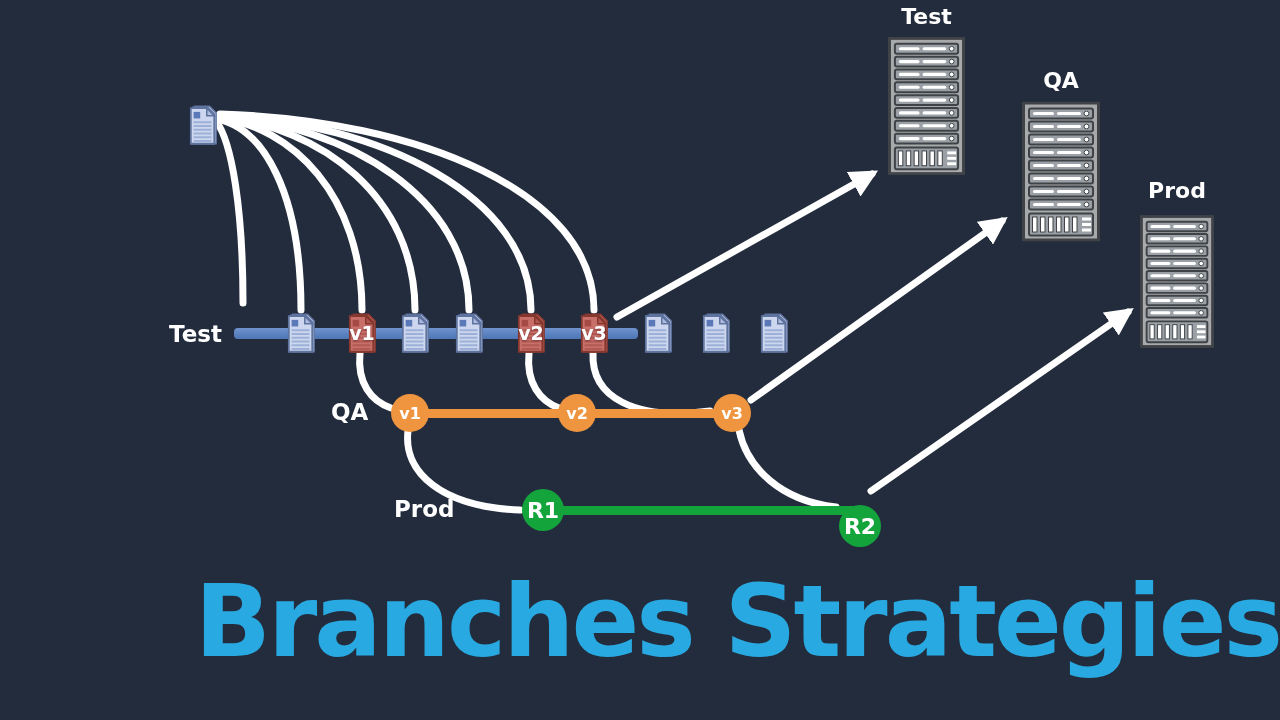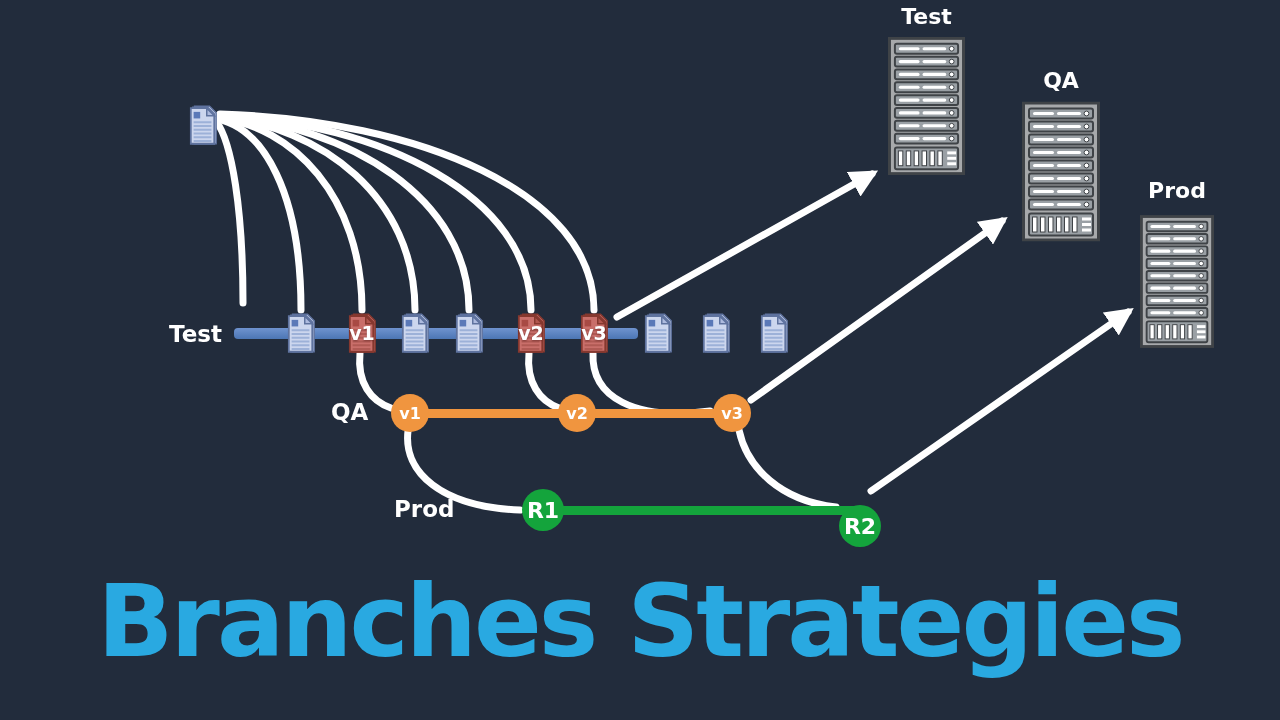--- a/index.html
+++ b/index.html
@@ -28,21 +28,21 @@
         color:#fff;font-weight:bold;z-index:5;}
   .node.qa{width:38px;height:38px;background:#f0953f;font-size:16px;}
   .node.prod{width:42px;height:42px;background:#14a43c;font-size:22px;}
   
   .server{position:absolute;z-index:4;}
   .server-label{position:absolute;color:#fff;font-weight:bold;font-size:22px;text-align:center;z-index:5;}
   
   #monitor{position:absolute;left:74px;top:78px;width:134px;height:118px;z-index:4;}
   #monitor-doc{left:188px;top:104px;z-index:6;}
   
-  #page-title{position:absolute;left:0;right:0;top:563px;text-align:center;white-space:nowrap;
+  #page-title{position:absolute;left:0;right:0;top:563px;text-align:right;white-space:nowrap;
               font-weight:bold;font-size:100px;letter-spacing:-3px;color:#29a9e1;z-index:6;}
   #monitor text{font-family:"DejaVu Sans",sans-serif;}
 </style>
 </head>
 <body>
 
 <div id="canvas">
 
   <svg width="0" height="0" style="position:absolute">
     <defs>

